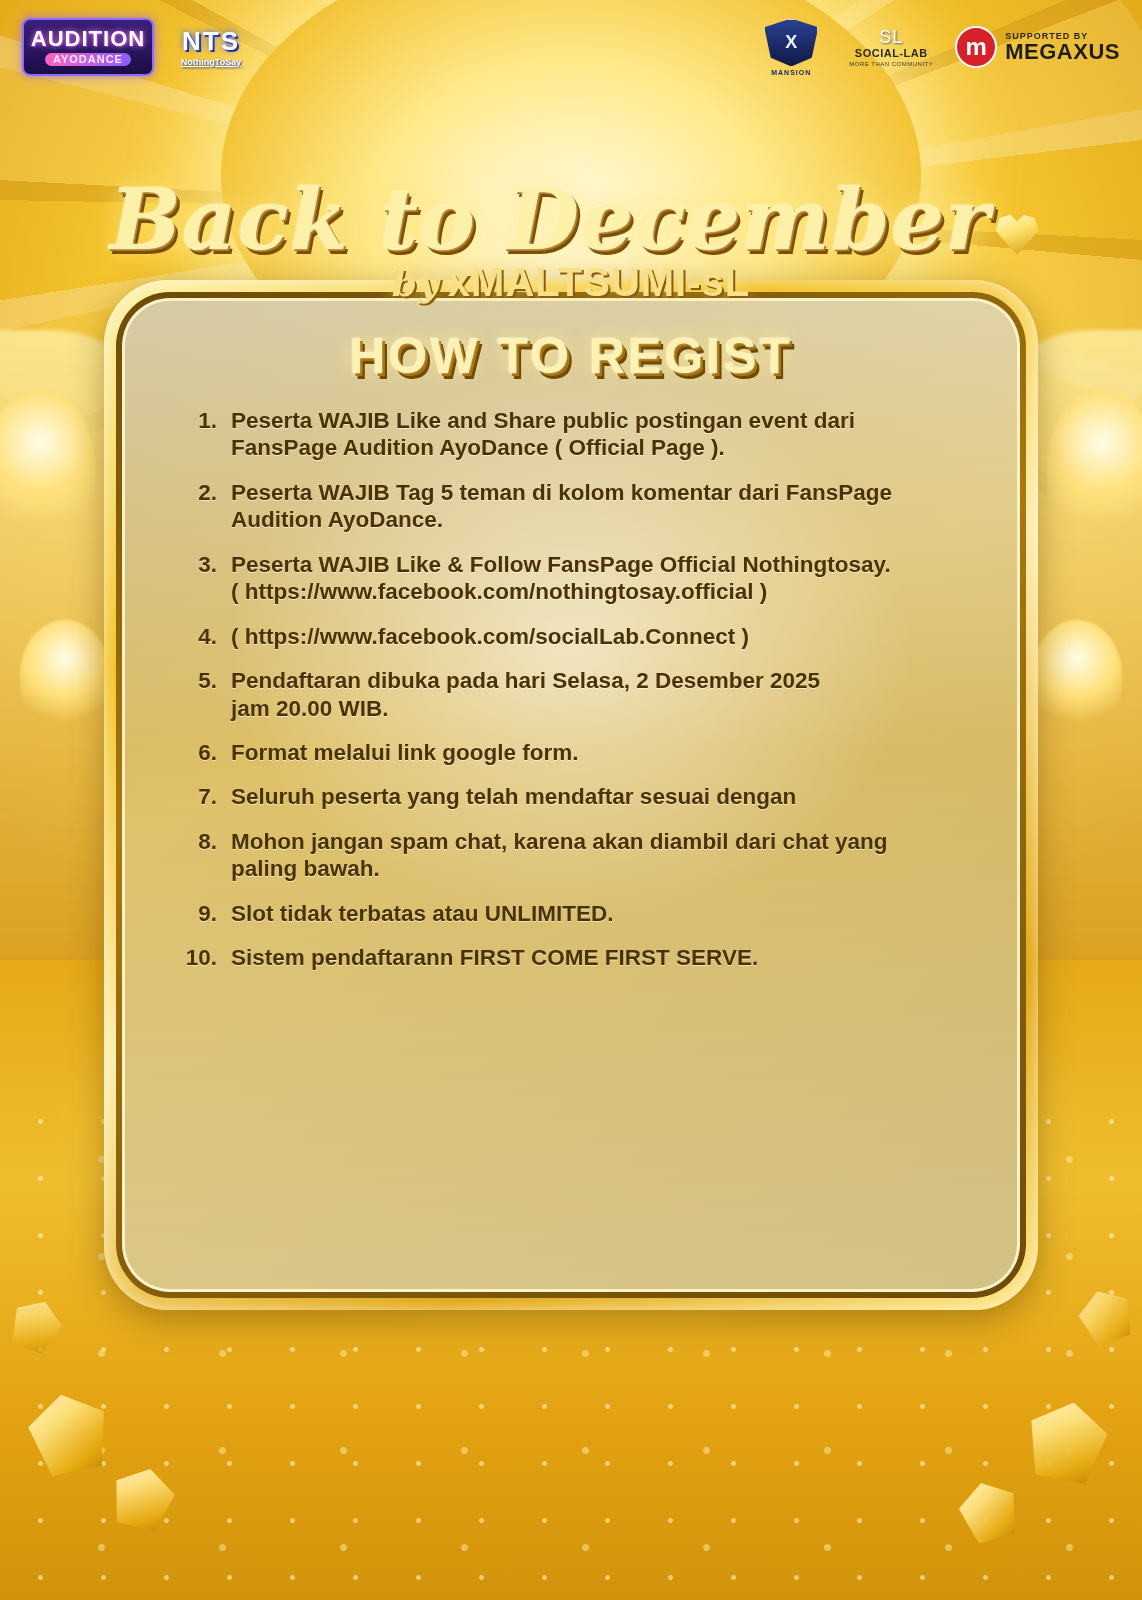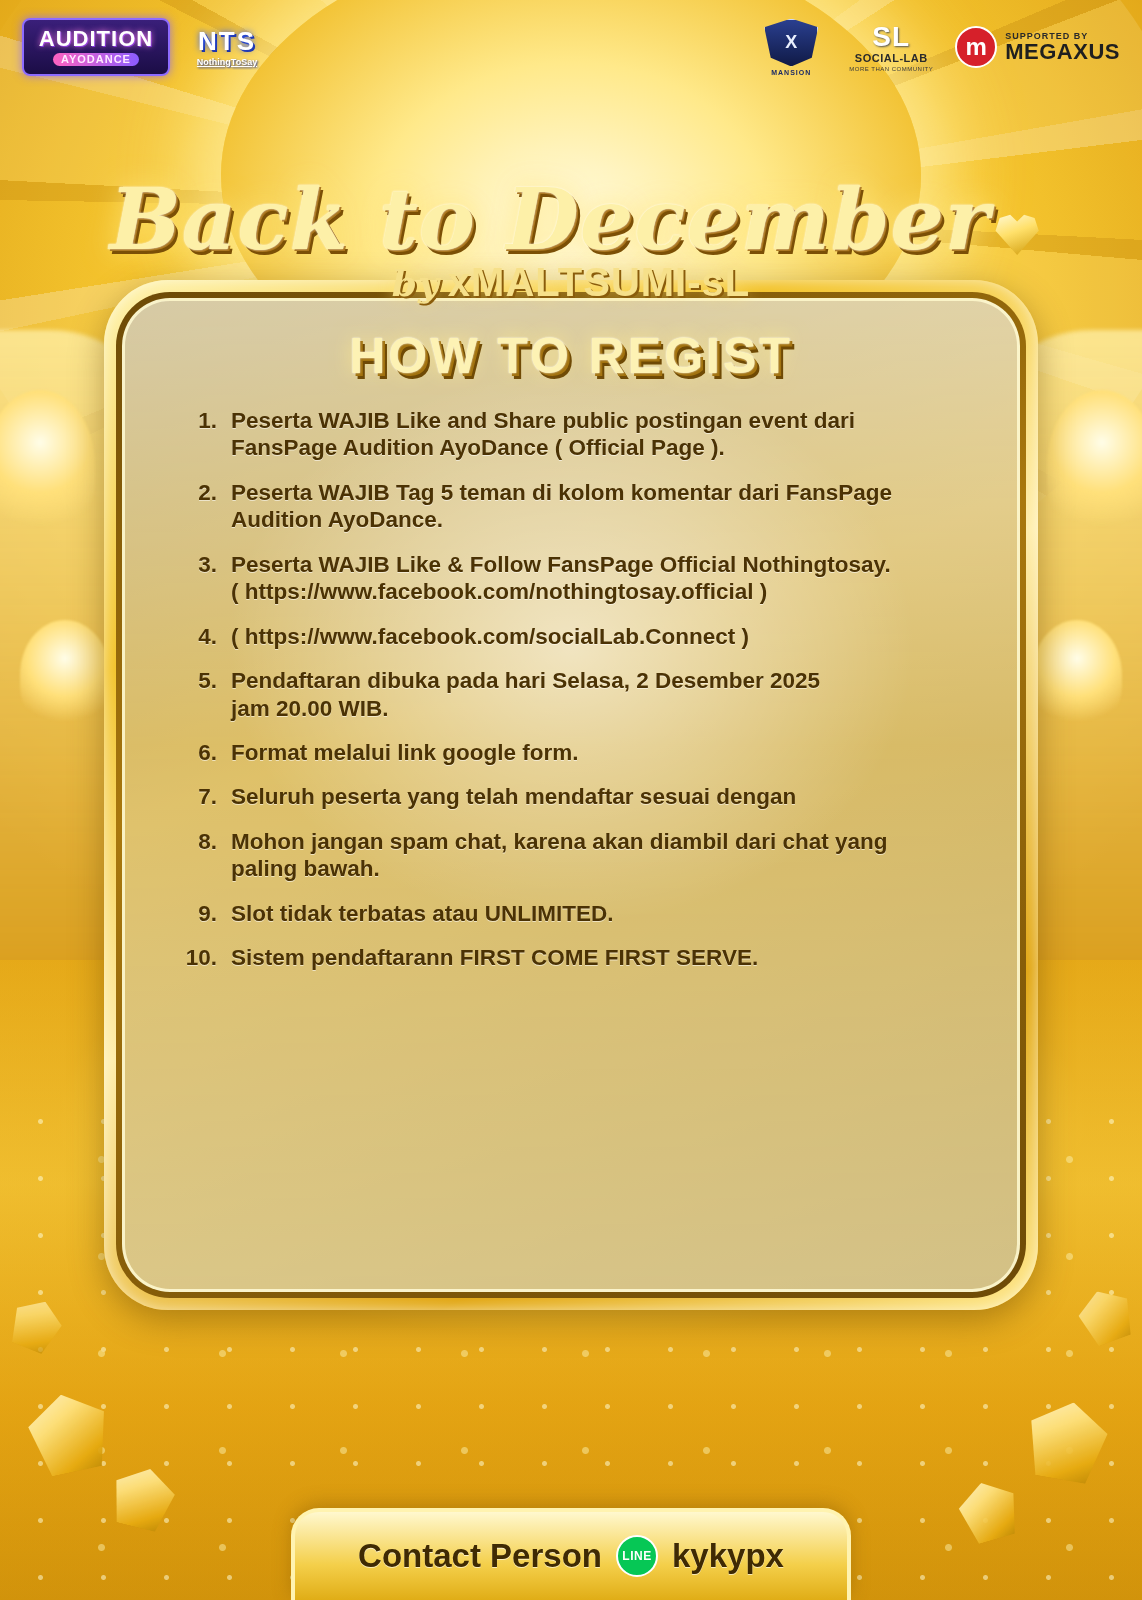--- a/index.html
+++ b/index.html
@@ -83,21 +83,21 @@
   
   .topbar {
     position: absolute; top: 0; left: 0; right: 0; height: 110px;
     display: flex; align-items: flex-start; padding: 16px 22px 0 22px;
     z-index: 6;
   }
   .logo-left { display: flex; align-items: center; gap: 18px; }
   .logo-right { margin-left: auto; display: flex; align-items: center; gap: 18px; }
 
   .logo-audition {
-    width: 148px; height: 58px; border-radius: 8px;
+    width: 132px; height: 58px; border-radius: 8px;
     background: linear-gradient(180deg,#3a1f7a,#1b0d46);
     border: 2px solid #8d6bff;
     box-shadow: 0 0 10px rgba(140,100,255,.8);
     display: flex; flex-direction: column; align-items: center; justify-content: center;
     line-height: 1;
   }
   .logo-audition .l1 {
     font-size: 22px; font-weight: bold; letter-spacing: 1px;
     color: #fff; text-shadow: 0 0 6px #ff7de8, 1px 1px 0 #6a2bd6;
   }
@@ -124,21 +124,21 @@
     clip-path: polygon(50% 0,100% 18%,88% 82%,50% 100%,12% 82%,0 18%);
     border: 1px solid #cbd7ff;
     display:flex; align-items:center; justify-content:center;
     color:#eaf0ff; font-weight:bold; font-size:18px;
   }
   .logo-mansion .m-txt { font-size: 7px; color:#1b2a66; font-weight:bold; letter-spacing:1px; margin-top:2px;}
   .logo-sl {
     width: 92px; height: 62px; display:flex; flex-direction: column; align-items:center; justify-content:center;
     line-height:1;
   }
-  .logo-sl .s1 { font-size: 28px; font-weight: bold; color: #fff; text-shadow: 1px 1px 2px #555; letter-spacing:1px;}
+  .logo-sl .s1 { font-size: 18px; font-weight: normal; color: #fff; text-shadow: 1px 1px 2px #555; letter-spacing:1px;}
   .logo-sl .s2 { font-size: 11px; font-weight: bold; color: #2b2b2b; letter-spacing:.5px; margin-top:2px;}
   .logo-sl .s3 { font-size: 6px; color: #3a3a3a; letter-spacing:.5px; margin-top:2px;}
   .logo-megaxus { display:flex; align-items:center; gap:8px; }
   .mg-circle {
     width: 42px; height: 42px; border-radius: 50%;
     background: #d6202a; color: #fff; font-weight: bold; font-size: 24px;
     display: flex; align-items: center; justify-content: center;
     border: 2px solid #fff;
   }
   .mg-text { line-height: 1; text-align: left; }
@@ -388,19 +388,14 @@
               <span class="num">10.</span>
               <span class="txt">
                 <span class="line">Sistem pendaftarann FIRST COME FIRST SERVE.</span>
               </span>
             </li>
           </ol>
       </div>
     </div>
   </div>
 
-  <div class="contact">
-    <span class="label">Contact Person</span>
-    <span class="line-badge">LINE</span>
-    <span class="handle">kykypx</span>
-  </div>
 
 </div>
 
 </body></html>

